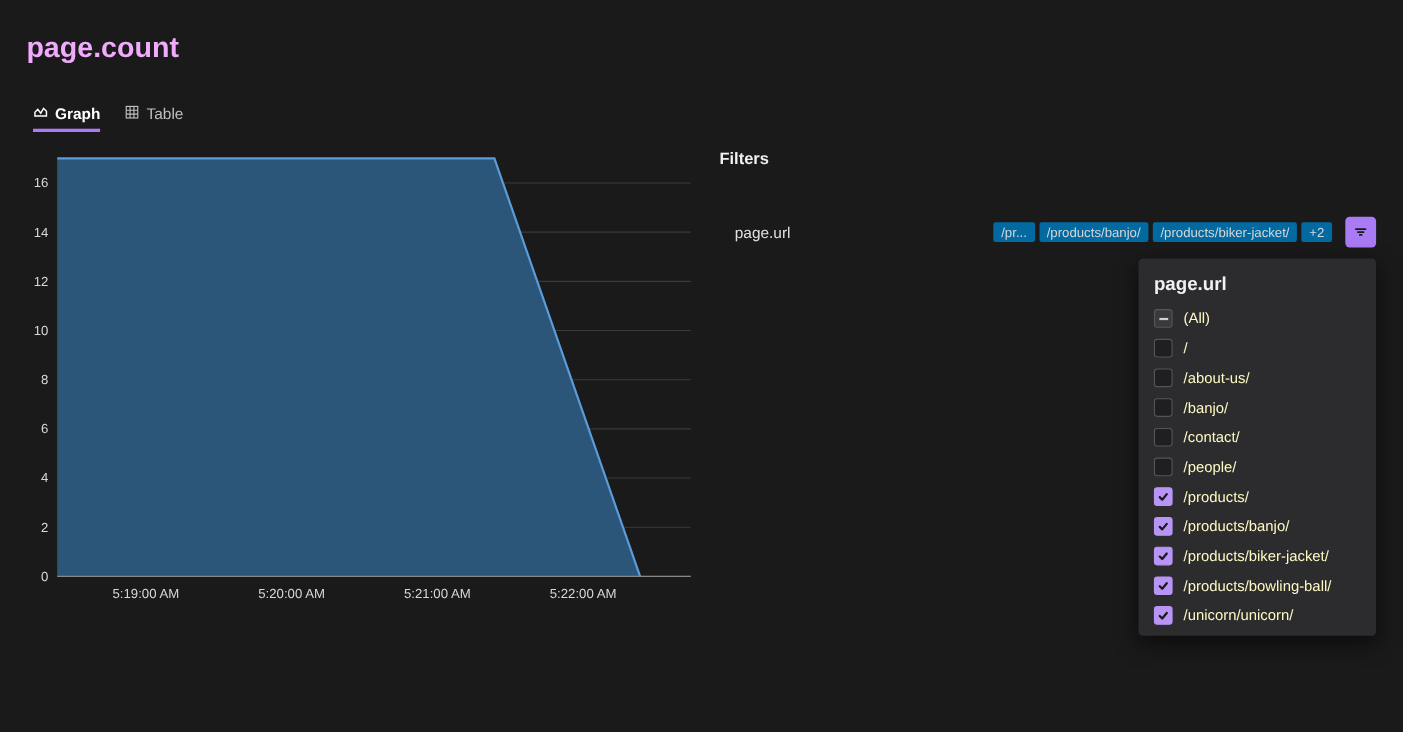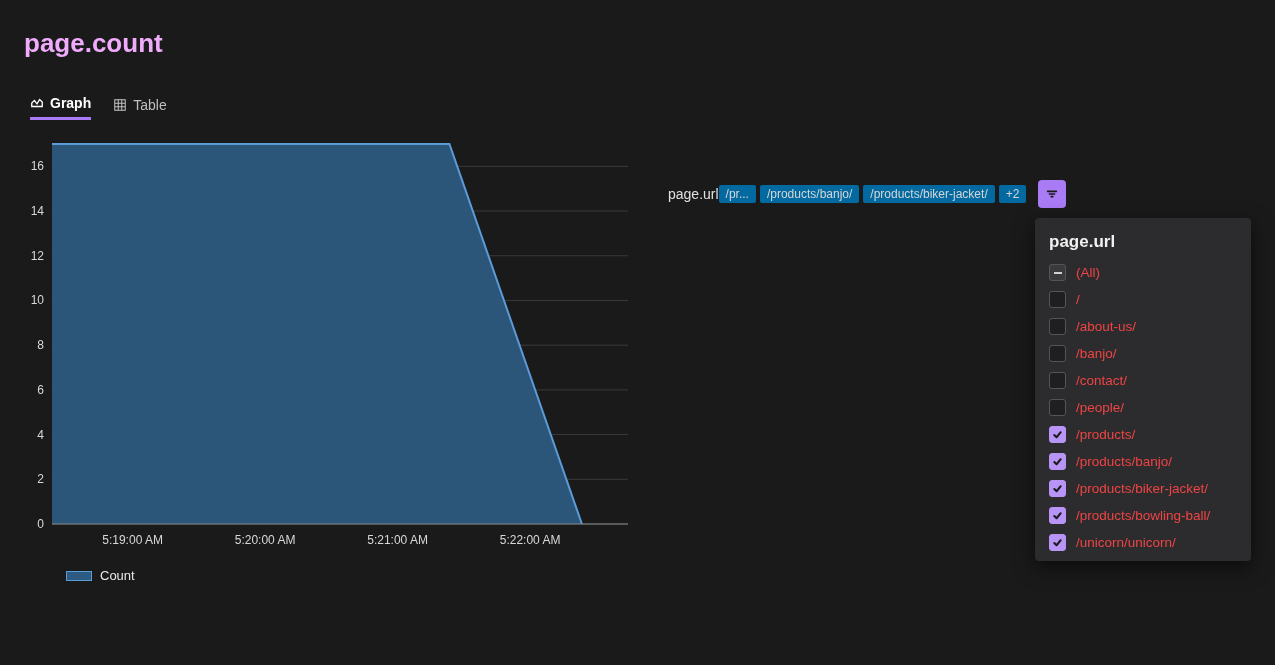--- a/index.html
+++ b/index.html
@@ -17,21 +17,20 @@
     padding: 28px 0 0 24px;
     color: #f0abfc;
   }
   .tabs {
     display: flex;
     gap: 22px;
     padding: 36px 0 0 30px;
   }
   .tab {
     display: flex;
-    align-items: center;
     gap: 6px;
     font-size: 14px;
     color: #bfbfbf;
     cursor: pointer;
     padding-bottom: 6px;
   }
   .tab.active {
     color: #fff;
     font-weight: 600;
     border-bottom: 3px solid #a97bf5;
@@ -74,20 +73,21 @@
   }
   .filters-title {
     font-size: 15px;
     font-weight: 700;
     color: #f0f0f0;
     margin-bottom: 26px;
   }
   .filter-row {
     display: flex;
     align-items: center;
+    justify-content: space-between;
     padding: 0 0 0 14px;
     position: relative;
     margin-top: 44px;
   }
   .filter-label { font-size: 14px; color: #e0e0e0; }
   .chips {
     display: flex;
     align-items: center;
     gap: 4px;
   }
@@ -157,21 +157,21 @@
     border-color: #555;
   }
   .check-box.indet::after {
     content: "";
     width: 8px;
     height: 2px;
     background: #d0d0d0;
   }
   .check-label {
     font-size: 13.5px;
-    color: #ef4444;
+    color: #fef9c3;
   }
 </style>
 </head>
 <body>
 
 <h1 class="page-title">page.count</h1>
 
 <div class="tabs">
   <div class="tab active">
     <svg viewBox="0 0 16 16" fill="none" stroke="currentColor" stroke-width="1.5">
@@ -213,27 +213,24 @@
         <line x1="28" y1="32.35294117647061" x2="604" y2="32.35294117647061" class="grid-line"></line>
         <text x="20" y="36.35294117647061" text-anchor="end" class="axis-text">16</text>
         <path d="M 28 390 L 28 10 L 160.48000000000002 10 L 292.96000000000004 10 L 425.43999999999994 10 L 557.9200000000001 390 L 604 390 Z" class="area-fill"></path>
         <path d="M 28 10 L 160.48000000000002 10 L 292.96000000000004 10 L 425.43999999999994 10 L 557.9200000000001 390 " class="area-stroke"></path>
         <line x1="28" y1="390" x2="604" y2="390" stroke="#888" stroke-width="1"></line>
         <text x="108.64000000000001" y="410" text-anchor="middle" class="axis-text">5:19:00 AM</text>
         <text x="241.12" y="410" text-anchor="middle" class="axis-text">5:20:00 AM</text>
         <text x="373.59999999999997" y="410" text-anchor="middle" class="axis-text">5:21:00 AM</text>
         <text x="506.08" y="410" text-anchor="middle" class="axis-text">5:22:00 AM</text>
       </svg>
-    <div class="legend">
-      <div class="legend-swatch"></div>
-      <span>Count</span>
-    </div>
   </div>
 
   <div class="filters-panel">
+    <div class="filters-title">Filters</div>
 
     <div class="filter-row">
       <span class="filter-label">page.url</span>
       <div class="chips">
         <span class="chip">/pr...</span>
         <span class="chip">/products/banjo/</span>
         <span class="chip">/products/biker-jacket/</span>
         <span class="chip">+2</span>
         <div class="filter-btn">
           <svg viewBox="0 0 16 16" stroke="#1a1a1a" stroke-width="1.8" stroke-linecap="round">

